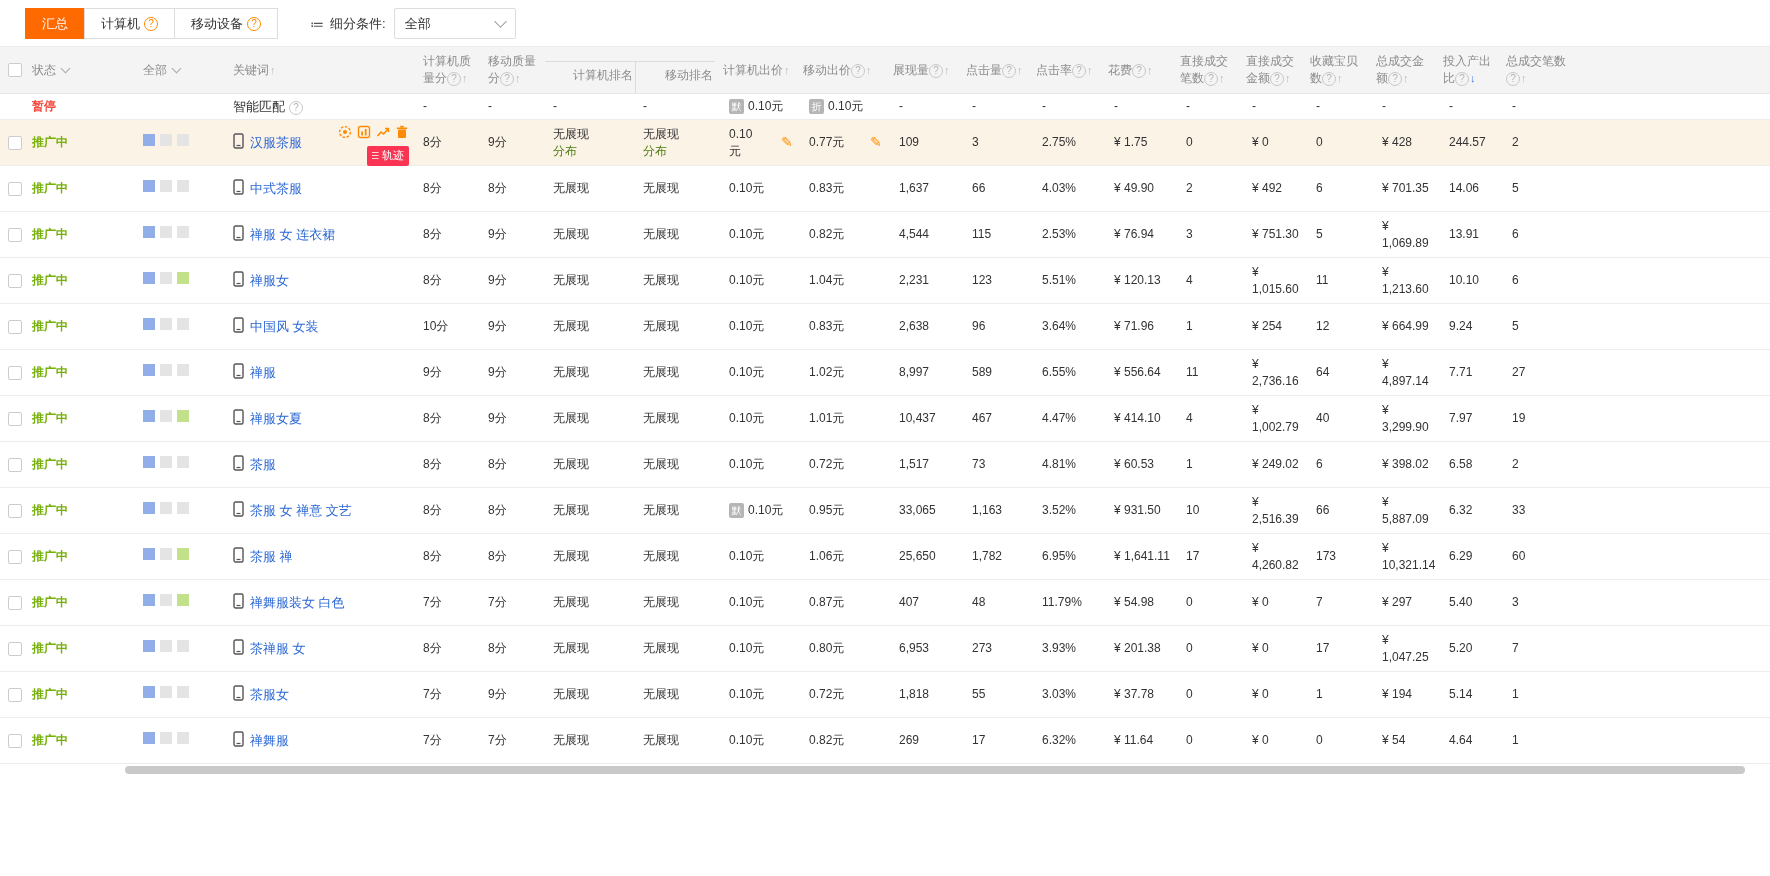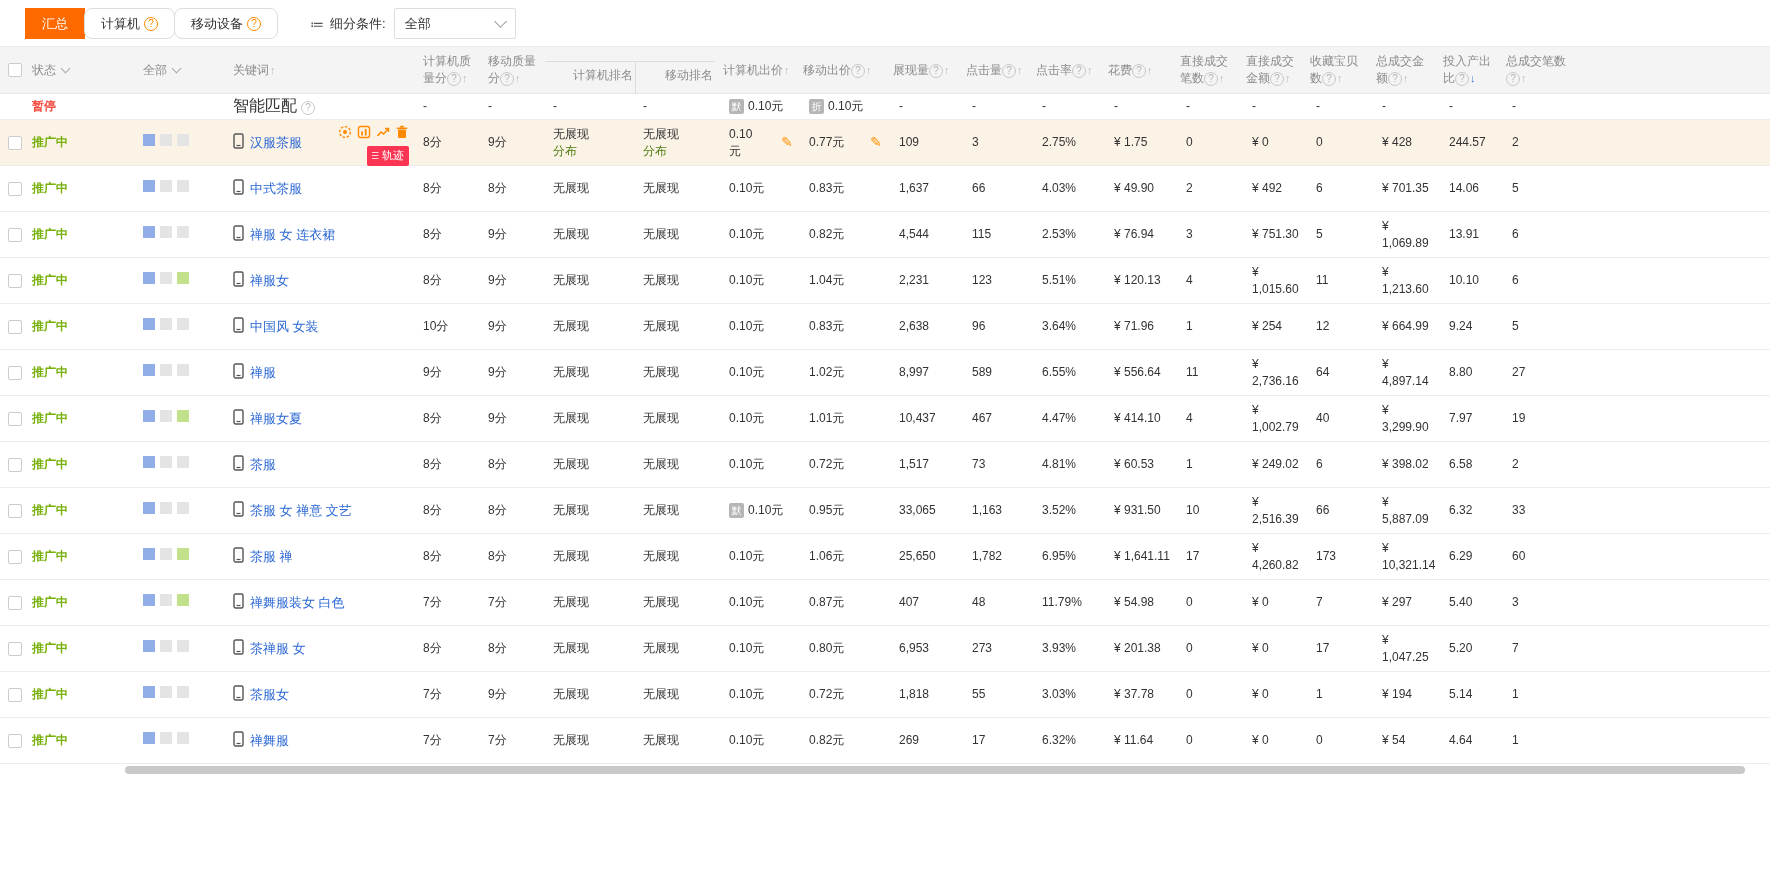--- a/index.html
+++ b/index.html
@@ -5,21 +5,21 @@
   * { box-sizing: border-box; margin: 0; padding: 0; }
   html,body { width:1770px; height:876px; background:#fff; overflow:hidden;
     font-family:"Liberation Sans","DejaVu Sans",sans-serif; font-size:12px; color:#333; }
   .page { position:relative; width:1770px; height:876px; }
 
   
   .toolbar { display:flex; align-items:center; padding:8px 0 7px 25px; height:46px; }
   .tab-group { display:inline-flex; }
   .tab { height:31px; line-height:29px; padding:0 16px; border:1px solid #ddd; background:#fff;
          font-size:13px; color:#333; cursor:pointer; display:flex; align-items:center; gap:4px; }
-  .tab + .tab { margin-left:-1px;border-radius:8px; }
+  .tab + .tab { margin-left:-1px; }
   .tab.active { background:#ff6a00; border-color:#ff6a00; color:#fff; font-weight:normal; }
   .help { display:inline-block; width:14px; height:14px; line-height:12px; border:1px solid #ff8a00;
           color:#ff8a00; border-radius:50%; font-size:10px; text-align:center; }
   .help.gray { border-color:#c8c8c8; color:#b5b5b5; }
   .filter { display:flex; align-items:center; margin-left:32px; gap:8px; font-size:13px; color:#333; }
   .filter-icon { color:#555; font-size:14px; letter-spacing:-2px; }
   .select { width:122px; height:31px; border:1px solid #ddd; border-radius:2px; display:flex;
             align-items:center; justify-content:space-between; padding:0 10px; color:#333; cursor:pointer; }
   .chev { width:9px; height:9px; border-right:1px solid #999; border-bottom:1px solid #999;
           transform:rotate(45deg); margin-top:-4px; }
@@ -50,21 +50,21 @@
   .status.paused { color:#f5493d; }
   .sq { display:inline-block; width:12px; height:12px; margin-right:5px; }
   .sq.blue { background:#92aee8; }
   .sq.gray { background:#e4e4e4; }
   .sq.green { background:#c3e08a; }
 
   td.kwcell { position:relative; }
   .kwwrap { width:122px; }
   .phone-icon { display:inline-block; vertical-align:-2px; margin-right:6px; }
   .kw { color:#2c68d5; font-size:13px; text-decoration:none; cursor:pointer; }
-  .kw-smart { color:#333; font-size:16px;margin-top:40px; }
+  .kw-smart { color:#333; font-size:13px;margin-top:40px; }
   .actions { position:absolute; right:6px; top:5px; display:flex; gap:5px; align-items:center; }
   .act { cursor:pointer; }
   .track-badge { position:absolute; right:6px; top:26px; background:#fa3553; color:#fff; font-size:11px;
                  padding:1px 5px 2px 4px; border-radius:2px; display:flex; gap:3px; align-items:center; cursor:pointer; }
   .track-badge .tb-icon { font-size:9px; line-height:10px; }
 
   .rank-line { }
   .rank-link { color:#4d7c0f; cursor:pointer; }
   .bidcell { display:flex; align-items:center; }
   .bid-badge { display:inline-block; width:15px; height:15px; background:#b5b5b5; color:#fff;
@@ -467,21 +467,21 @@
             </div>
           </td>
           <td class="num"><span>8,997</span></td>
           <td class="num"><span>589</span></td>
           <td class="num"><span>6.55%</span></td>
           <td class="num"><span>¥ 556.64</span></td>
           <td class="num"><span>11</span></td>
           <td class="num"><span>¥ 2,736.16</span></td>
           <td class="num"><span>64</span></td>
           <td class="num"><span>¥ 4,897.14</span></td>
-          <td class="num"><span>8.80</span></td>
+          <td class="num"><span>7.71</span></td>
           <td class="num"><span>27</span></td>
           <td></td>
         </tr>
         <tr>
           <td>
             <div class="cb"></div>
           </td>
           <td class="col-status"><span class="status active">推广中</span></td>
           <td><span class="sq blue"></span><span class="sq gray"></span><span class="sq green"></span></td>
           <td class="kwcell">

